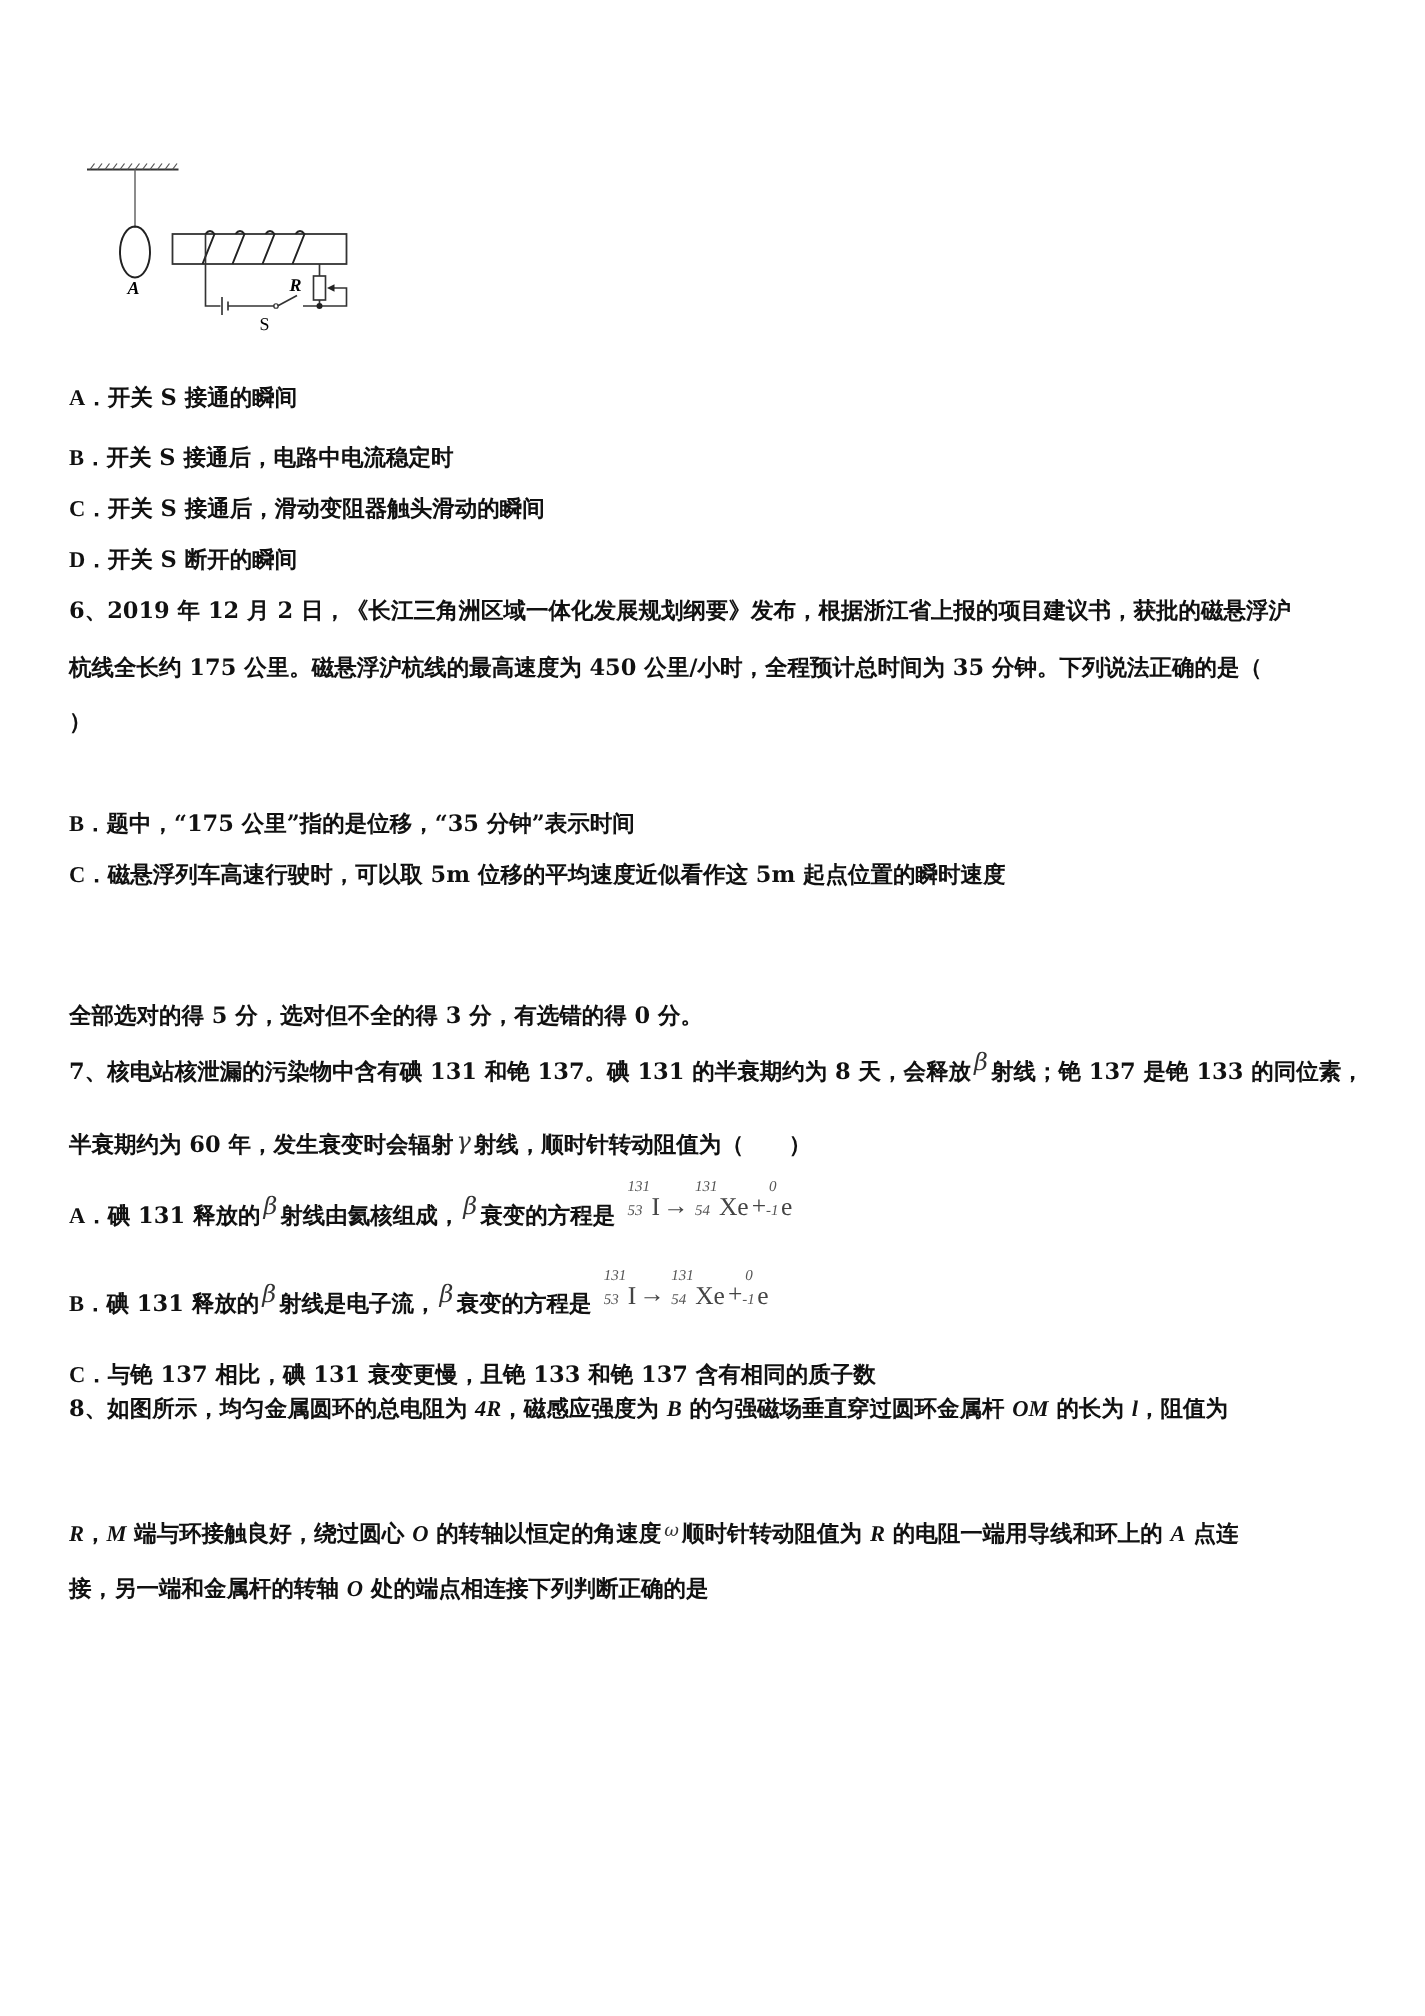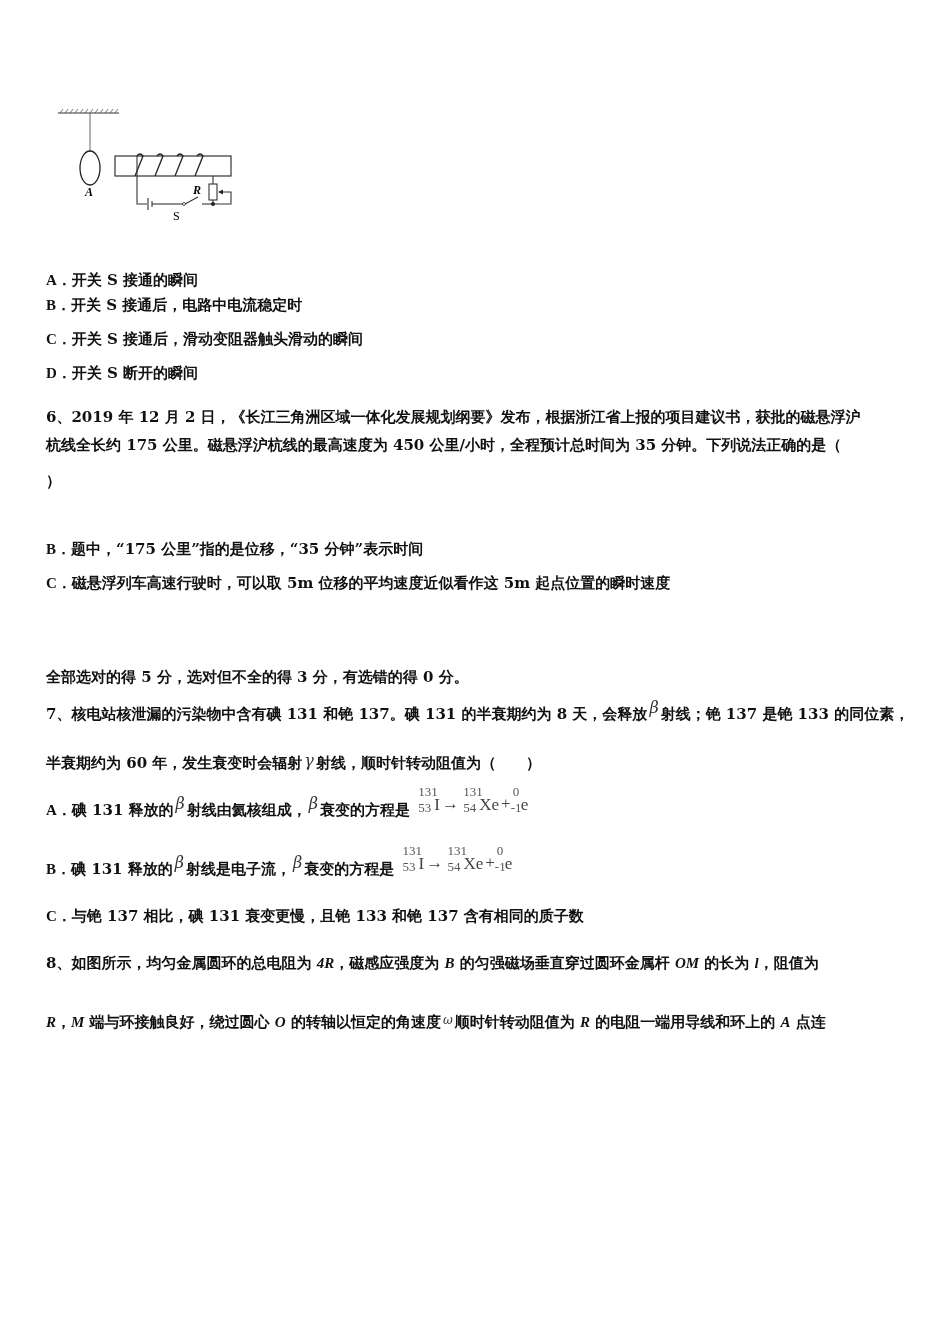--- a/index.html
+++ b/index.html
@@ -12,21 +12,21 @@
   .line {
     position: absolute; left: 46px; white-space: nowrap;
     font-size: 15px; line-height: 20px; font-weight: bold;
   }
   .opt-letter { font-family: "Liberation Serif", serif; font-weight: bold; }
   .gk { font-family: "DejaVu Serif", serif; font-style: italic; font-weight: normal; font-size: 16px; color: #333; position: relative; top: -6px; margin: 0 2px; }
   .gk-low { top: -2px; }
   .it { font-family: "Liberation Serif", serif; font-style: italic; font-weight: bold; }
   .eq { font-family: "Liberation Serif", serif; font-weight: normal; color: #444; font-size: 17px; position: relative; top: -6px; margin-left: 3px; }
   .nuc { display: inline-block; position: relative; vertical-align: middle; margin-right: 2px; }
-  .nuc .sup, .nuc .sub { position: absolute; left: 0; font-size: 13px; color: #555; line-height: 9px; }
+  .nuc .sup, .nuc .sub { position: absolute; left: 0; font-size: 10px; color: #555; line-height: 9px; font-style: italic; }
   .nuc .sup { top: -8px; }
   .nuc .sub { top: 8px; }
   .nuc .sym { padding-left: 16px; }
   .figure { position: absolute; left: 55px; top: 100px; width: 190px; height: 125px; }
 </style>
 </head>
 <body>
 
 <div class="page">
 
@@ -72,34 +72,34 @@
       <line x1="158" y1="100" x2="158" y2="104"></line>
       <polyline points="158,104 176,104 176,92 166,92"></polyline>
     </g>
     <polygon points="163,92 168,89.5 168,94.5" fill="#222"></polygon>
     <circle cx="158" cy="104" r="2" fill="#222"></circle>
     <circle cx="129" cy="104" r="1.5" fill="none" stroke="#333" stroke-width="0.8"></circle>
     <text x="138" y="94" font-size="12" font-style="italic" font-weight="bold" font-family="Liberation Serif, serif">R</text>
     <text x="118" y="120" font-size="12" font-family="Liberation Serif, serif">S</text>
   </svg>
 
-  <div class="line" style="top:270px">
+  <div class="line" style="top:255px">
     <span class="opt-letter">A．</span><span>开关 S 接通的瞬间</span>
   </div>
   <div class="line" style="top:295px">
     <span class="opt-letter">B．</span><span>开关 S 接通后，电路中电流稳定时</span>
   </div>
   <div class="line" style="top:329px">
     <span class="opt-letter">C．</span><span>开关 S 接通后，滑动变阻器触头滑动的瞬间</span>
   </div>
   <div class="line" style="top:363px">
     <span class="opt-letter">D．</span><span>开关 S 断开的瞬间</span>
   </div>
 
-  <div class="line" style="top:407px">6、2019 年 12 月 2 日，《长江三角洲区域一体化发展规划纲要》发布，根据浙江省上报的项目建议书，获批的磁悬浮沪</div>
+  <div class="line" style="top:397px">6、2019 年 12 月 2 日，《长江三角洲区域一体化发展规划纲要》发布，根据浙江省上报的项目建议书，获批的磁悬浮沪</div>
   <div class="line" style="top:435px">杭线全长约 175 公里。磁悬浮沪杭线的最高速度为 450 公里/小时，全程预计总时间为 35 分钟。下列说法正确的是（</div>
   <div class="line" style="top:471px">）</div>
   <div class="line" style="top:539px">
     <span class="opt-letter">B．</span><span>题中，“175 公里”指的是位移，“35 分钟”表示时间</span>
   </div>
   <div class="line" style="top:573px">
     <span class="opt-letter">C．</span><span>磁悬浮列车高速行驶时，可以取 5m 位移的平均速度近似看作这 5m 起点位置的瞬时速度</span>
   </div>
 
   <div class="line" style="top:667px">全部选对的得 5 分，选对但不全的得 3 分，有选错的得 0 分。</div>
@@ -124,20 +124,23 @@
     <span class="eq">
       <span class="nuc"><span class="sup">131</span><span class="sub">53</span><span class="sym">I</span></span><span>→</span>
       <span class="nuc"><span class="sup">131</span><span class="sub">54</span><span class="sym">Xe</span></span><span>+</span><span class="nuc"><span class="sup" style="left:2px">0</span><span class="sub">-1</span><span class="sym" style="padding-left:10px">e</span></span>
     </span>
   </div>
 
   <div class="line" style="top:906px">
     <span class="opt-letter">C．</span><span>与铯 137 相比，碘 131 衰变更慢，且铯 133 和铯 137 含有相同的质子数</span>
   </div>
 
-  <div class="line" style="top:953px">
+  <div class="line" style="top:929px">
     <span>8、如图所示，均匀金属圆环的总电阻为 </span><span class="it">4R</span><span>，磁感应强度为 </span><span class="it">B</span><span> 的匀强磁场垂直穿过圆环金属杆 </span><span class="it">OM</span><span> 的长为 </span><span class="it">l</span><span>，阻值为</span>
   </div>
   <div class="line" style="top:1012px">
     <span class="it">R</span><span>，</span><span class="it">M</span><span> 端与环接触良好，绕过圆心 </span><span class="it">O</span><span> 的转轴以恒定的角速度</span><span class="gk" style="font-size:12px;top:-3px">ω</span><span>顺时针转动阻值为 </span><span class="it">R</span><span> 的电阻一端用导线和环上的 </span><span class="it">A</span><span> 点连</span>
   </div>
+  <div class="line" style="top:1049px">
+    <span>接，另一端和金属杆的转轴 </span><span class="it">O</span><span> 处的端点相连接下列判断正确的是</span>
+  </div>
 
 </div>
 
 </body></html>

